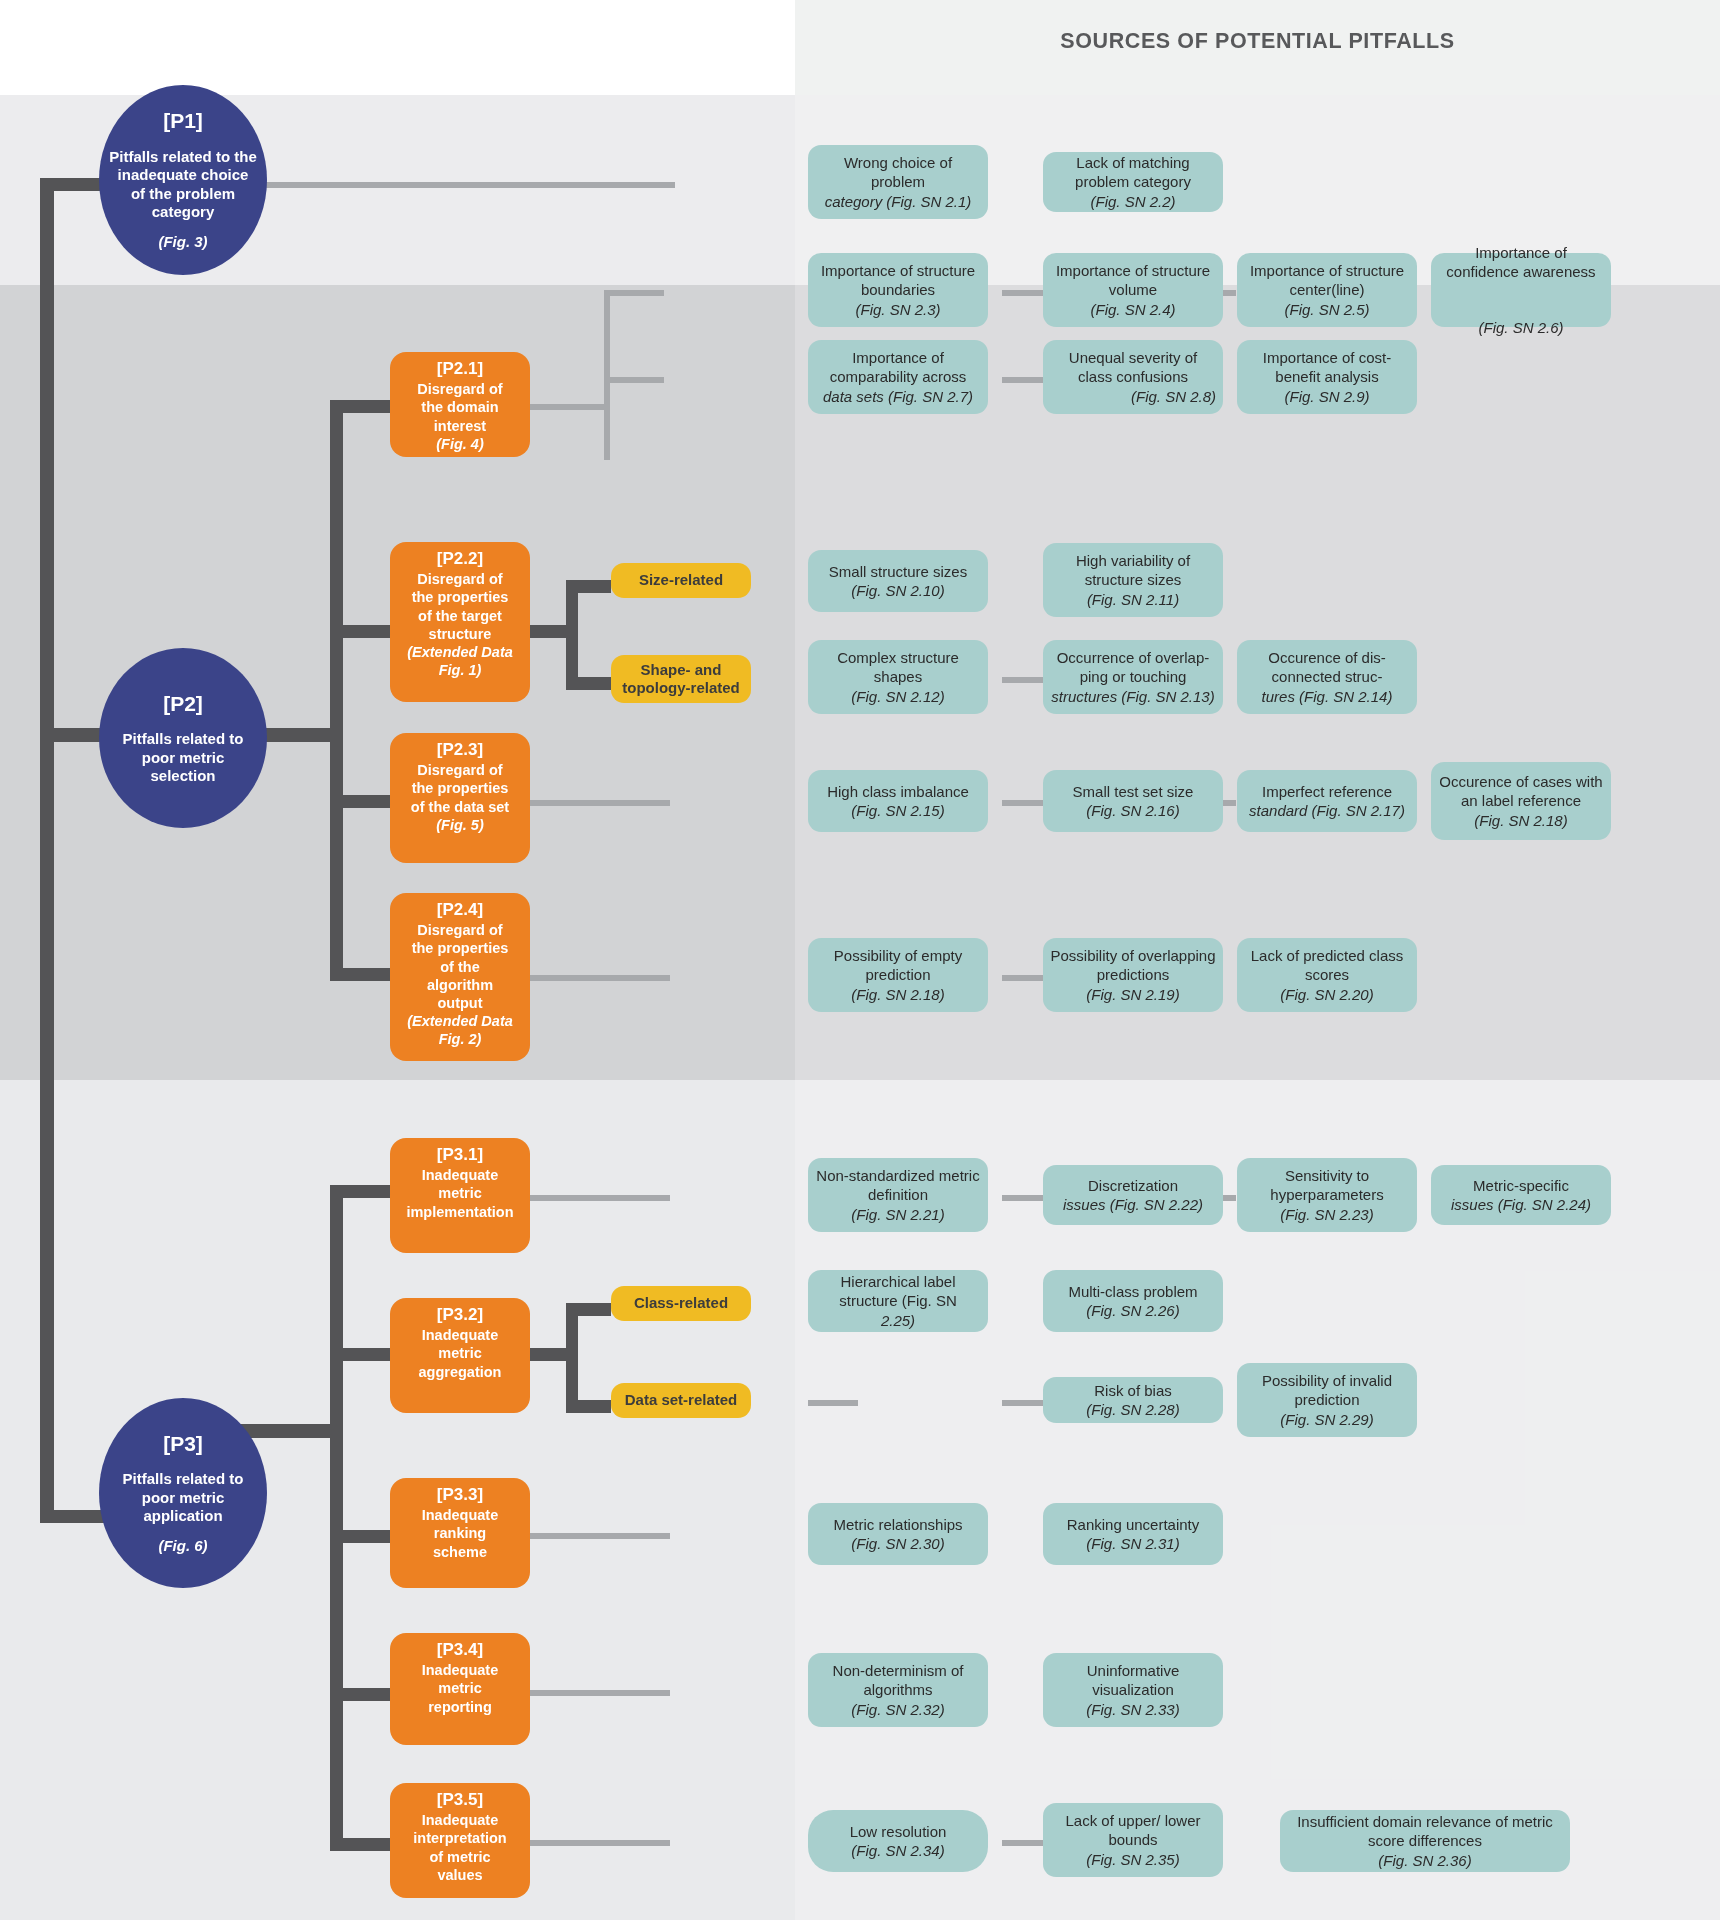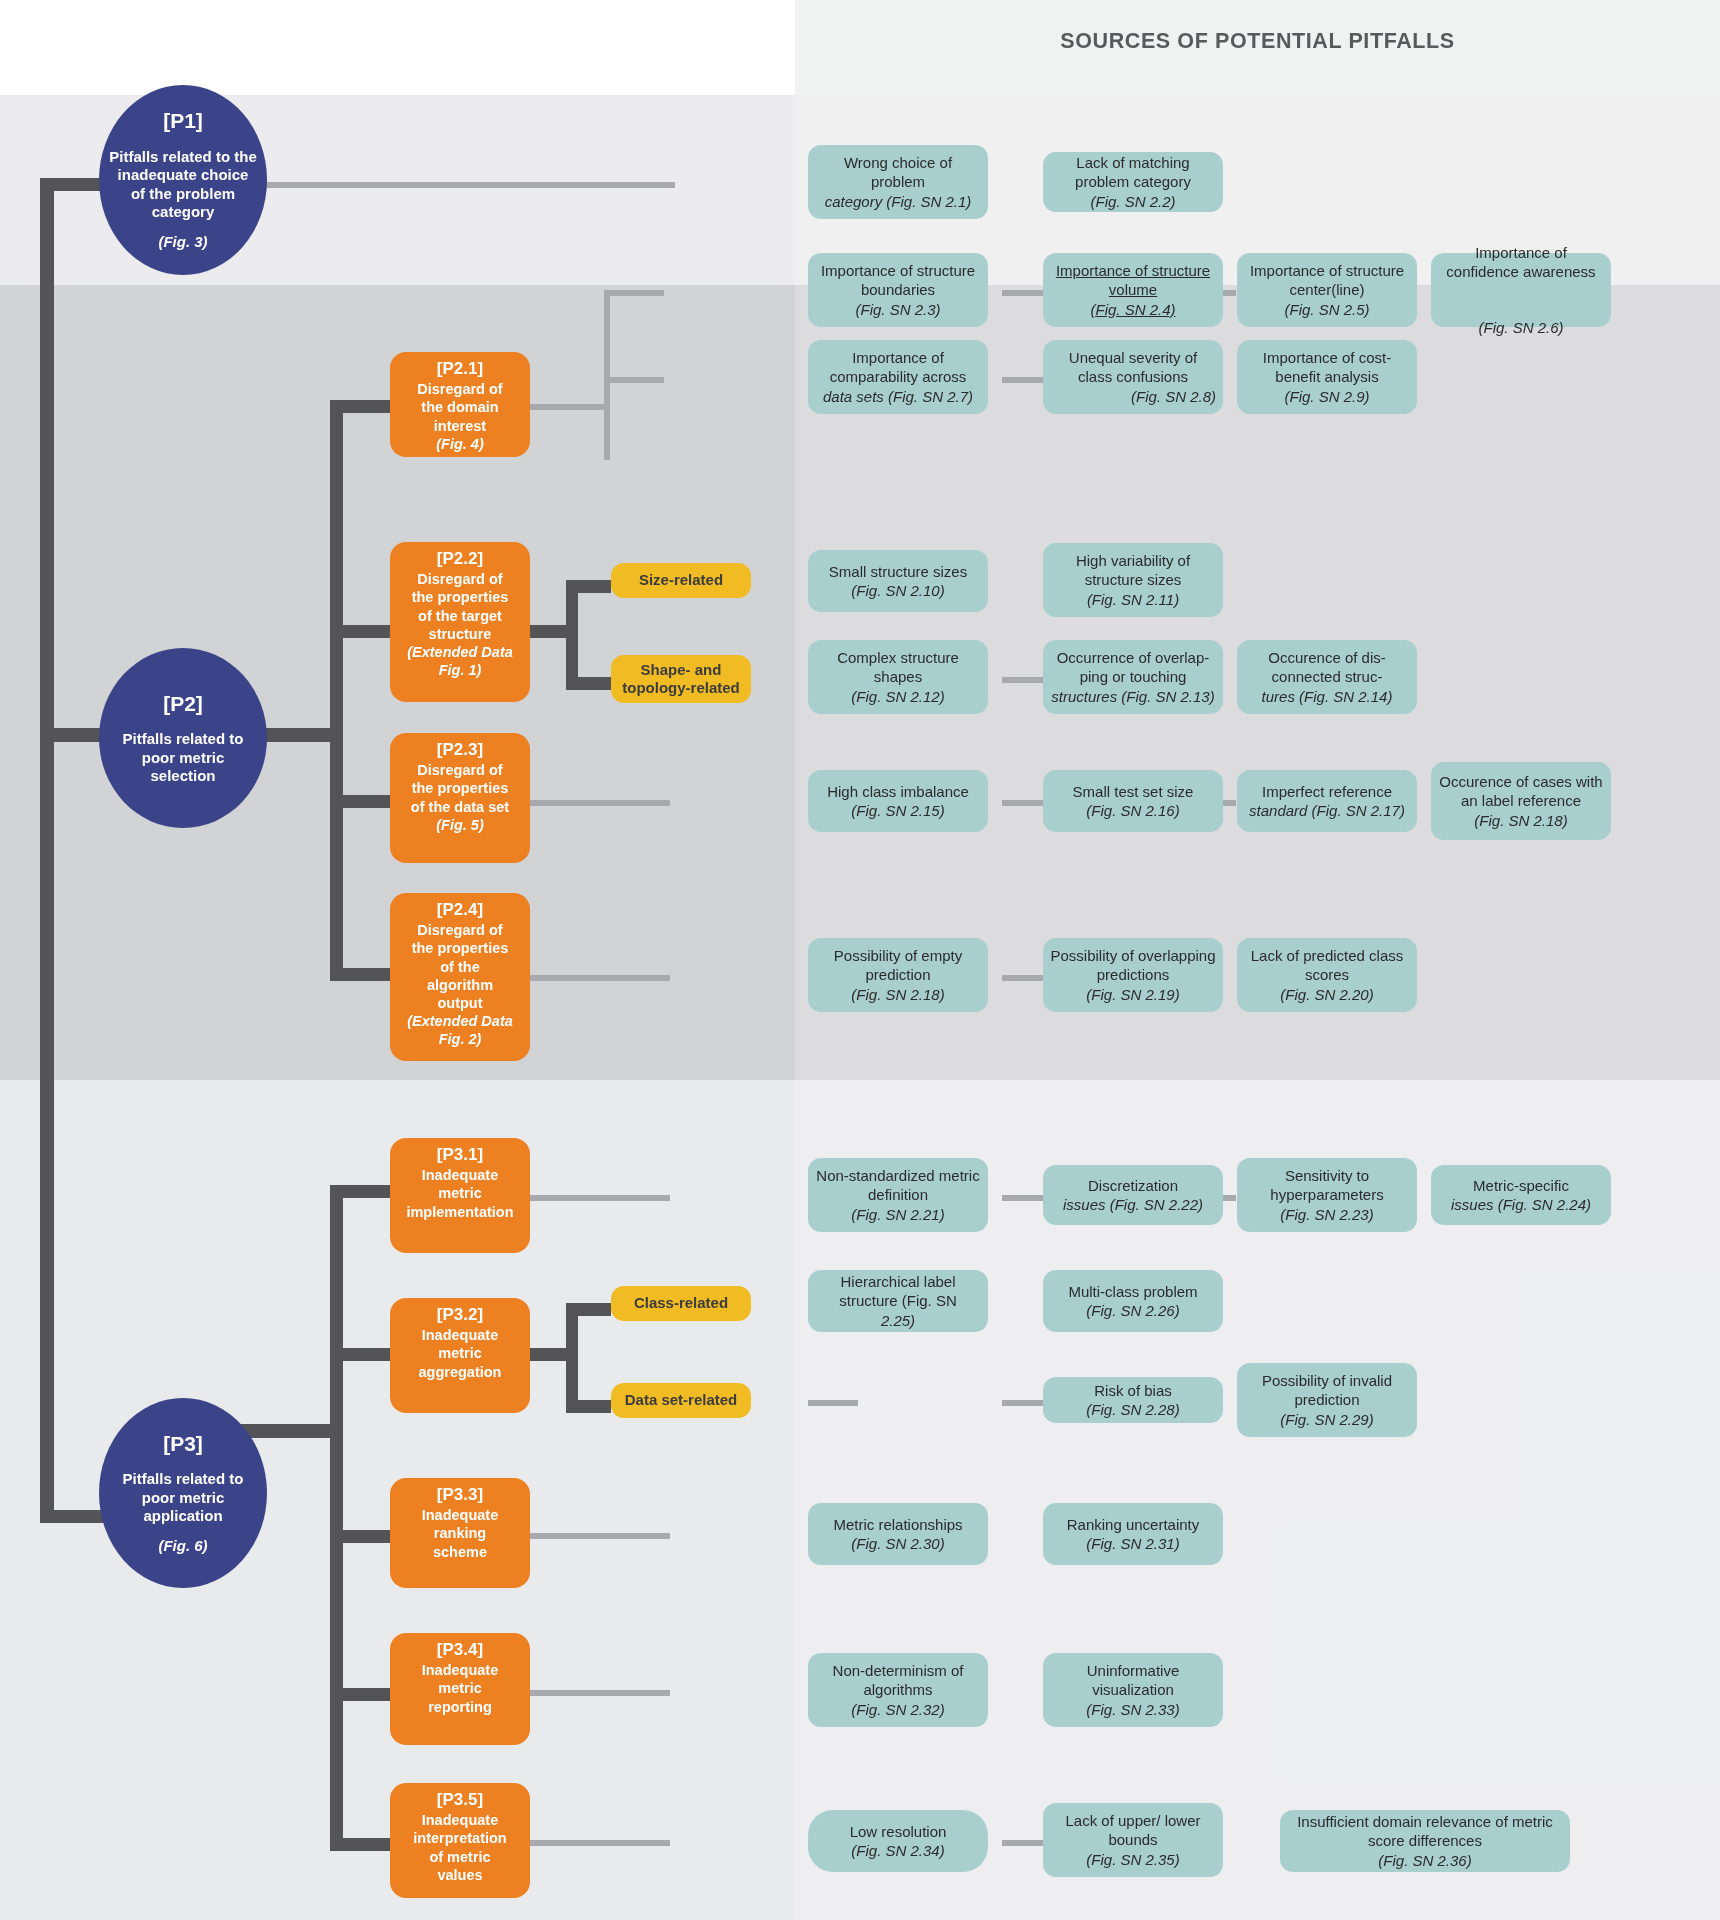--- a/index.html
+++ b/index.html
@@ -237,21 +237,21 @@
   </div>
   <div class="teal" style="left:1043px;top:152px;width:180px;height:60px;">
     <span>Lack of matching problem category</span>
     <i>(Fig. SN 2.2)</i>
   </div>
 
   <div class="teal" style="left:808px;top:253px;width:180px;height:74px;">
     <span>Importance of structure boundaries</span>
     <i>(Fig. SN 2.3)</i>
   </div>
-  <div class="teal" style="left:1043px;top:253px;width:180px;height:74px;text-decoration:underline;">
+  <div class="teal" style="left:1043px;top:253px;width:180px;height:74px;">
     <span>Importance of structure volume</span>
     <i>(Fig. SN 2.4)</i>
   </div>
   <div class="teal" style="left:1237px;top:253px;width:180px;height:74px;">
     <span>Importance of structure center(line)</span>
     <i>(Fig. SN 2.5)</i>
   </div>
   <div class="teal" style="left:1431px;top:253px;width:180px;height:74px;gap:36px;">
     <span>Importance of confidence awareness</span>
     <i>(Fig. SN 2.6)</i>

